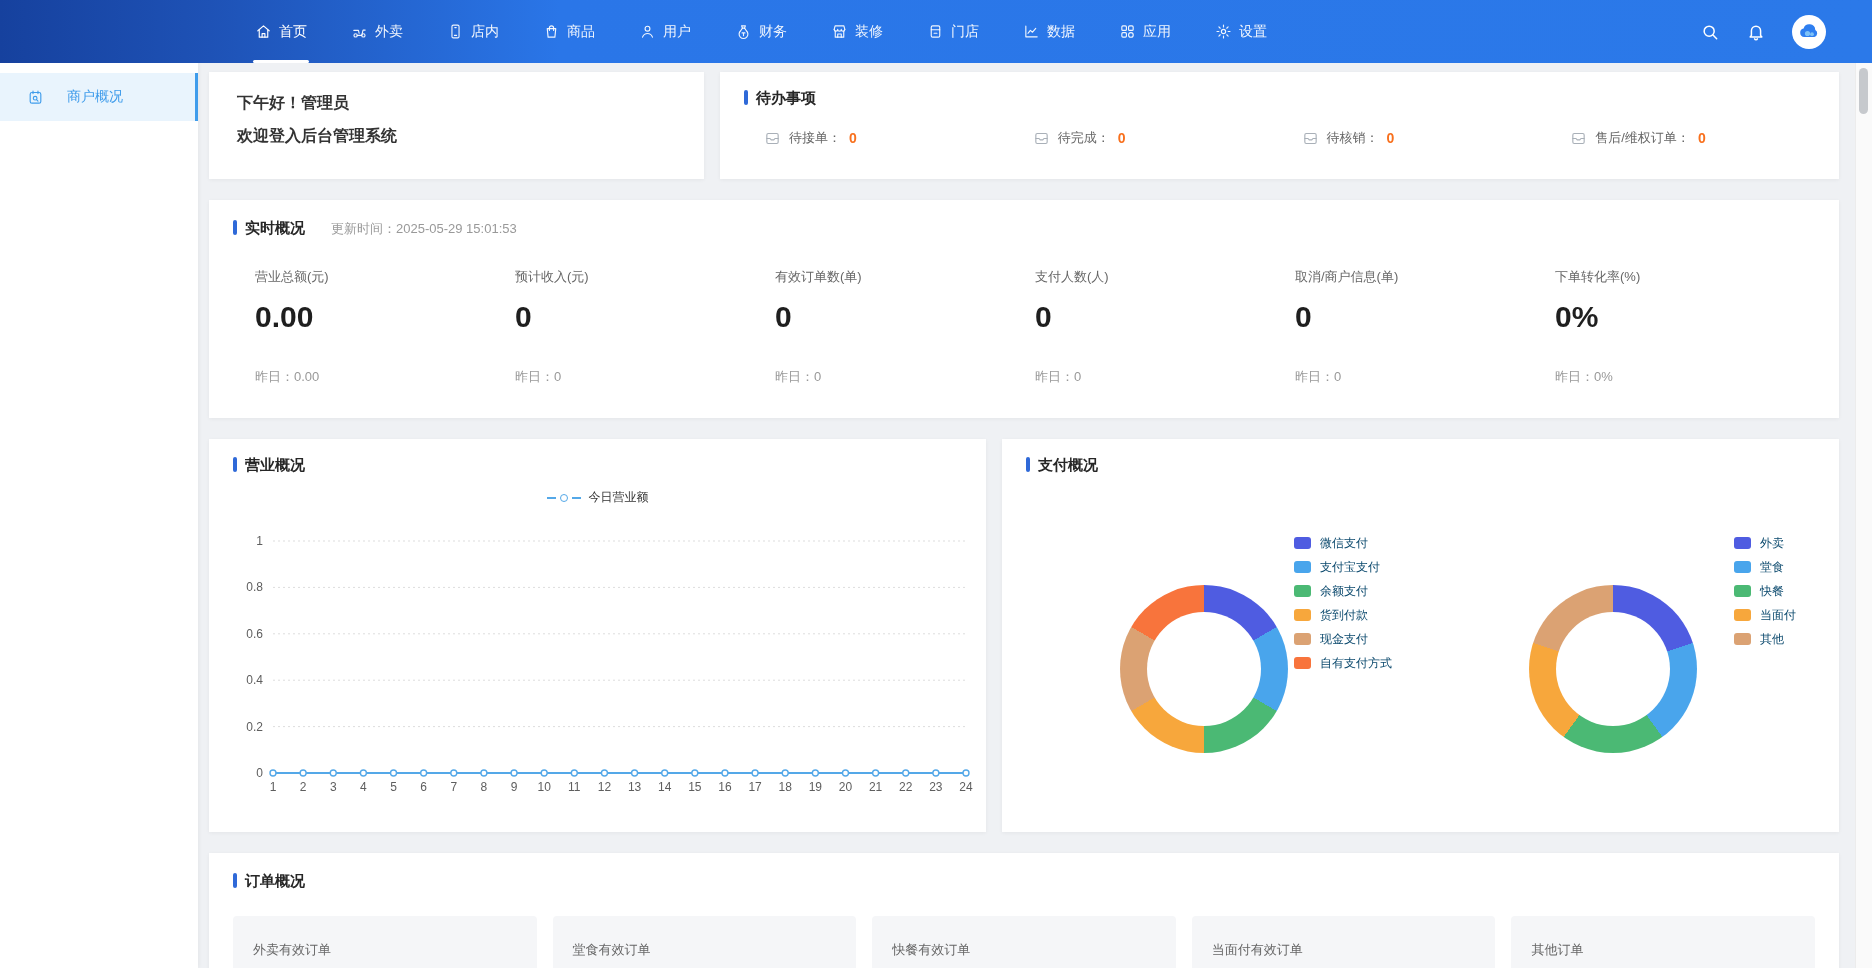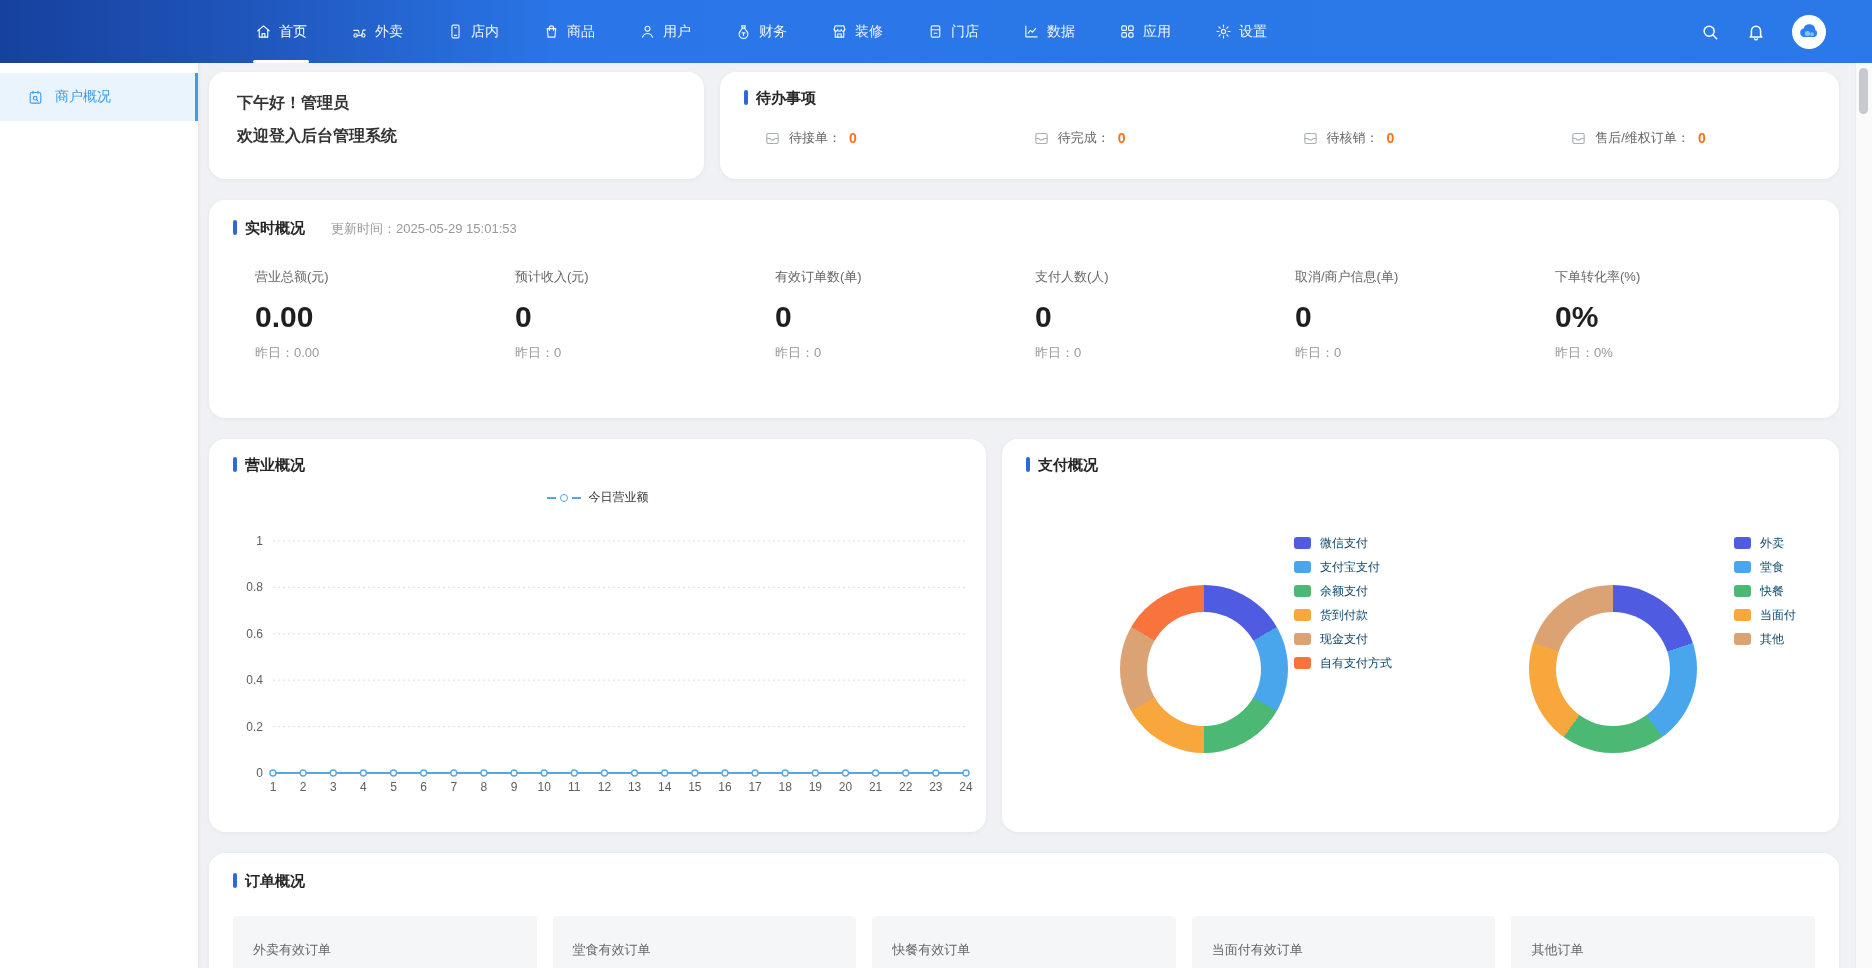--- a/index.html
+++ b/index.html
@@ -19,50 +19,50 @@
   .nav-item svg{width:17px;height:17px;flex:none}
   .nav-item.active{color:#fff}
   .nav-item.active::after{content:"";position:absolute;left:-2px;right:-2px;bottom:0;height:3px;background:#fff;border-radius:2px}
   .nav-actions{margin-left:auto;margin-right:46px;display:flex;align-items:center;gap:26px}
   .nav-actions .act-icon{color:#fff;cursor:pointer;display:flex}
   .nav-actions svg{width:20px;height:20px}
   .avatar{width:34px;height:34px;border-radius:50%;background:#fff;display:flex;align-items:center;justify-content:center;cursor:pointer;overflow:hidden}
   .avatar svg{width:24px;height:24px}
   
   .sidebar{position:absolute;top:63px;left:0;width:198px;bottom:0;background:#fff;box-shadow:1px 0 4px rgba(0,0,0,.05);z-index:4}
-  .side-item{height:48px;display:flex;align-items:center;gap:11px;padding-left:27px;
+  .side-item{height:48px;display:flex;align-items:center;gap:23px;padding-left:27px;
     font-size:14px;color:#303133;cursor:pointer;box-sizing:border-box}
   .side-item:first-child{margin-top:10px}
   .side-item svg{width:17px;height:17px;color:#90959d;flex:none}
   .side-item.active{background:#e9f4fd;color:#3f9ceb;border-right:3px solid #3f9ceb}
   .side-item.active svg{color:#3f9ceb}
   
   .main{position:absolute;left:198px;top:63px;right:16px;bottom:0;padding:9px 17px 0 11px;overflow:hidden}
   .row{display:flex;gap:16px;margin-bottom:21px}
-  .card{background:#fff;border-radius:16px;box-shadow:0 1px 4px rgba(0,0,0,.05);box-sizing:border-box}
+  .card{background:#fff;border-radius:0;box-shadow:0 1px 4px rgba(0,0,0,.05);box-sizing:border-box}
   .sec-title{font-size:15px;font-weight:bold;color:#262626;display:flex;align-items:center;line-height:1}
   .sec-title .bar{width:4px;height:15px;background:#2f69d8;border-radius:2px;margin-right:8px;flex:none}
   
   .greet-card{width:495px;height:107px;padding:23px 28px}
   .greet1,.greet2{font-size:16px;font-weight:bold;color:#333;line-height:1}
   .greet2{margin-top:17px}
   
   .todo-card{flex:1;height:107px;padding:18px 0 16px 24px}
   .todo-items{display:flex;margin-top:24px;padding-left:20px}
   .todo-item{flex:1;display:flex;align-items:center;gap:8px;font-size:13px;color:#666}
   .todo-item svg{width:17px;height:17px;color:#a9b0b8;flex:none}
   .todo-val{color:#f8701d;font-weight:bold;font-size:14px}
   
   .realtime-card{width:100%;height:218px;padding:20px 24px}
   .rt-head{display:flex;align-items:flex-start;gap:26px}
   .rt-update{font-size:13px;color:#999}
   .stats{display:grid;grid-template-columns:repeat(6,1fr);margin-top:30px;padding-left:22px}
   .stat-label{font-size:13px;color:#666}
   .stat-value{font-size:30px;font-weight:bold;color:#1f1f1f;margin-top:16px;line-height:1}
-  .stat-yest{font-size:13px;color:#999;margin-top:12px}
+  .stat-yest{font-size:13px;color:#999;margin-top:36px}
   
   .biz-card{width:777px;height:393px;position:relative;padding:18px 0 0 24px;flex:none}
   .biz-legend{position:absolute;top:50px;left:0;right:0;display:flex;justify-content:center;align-items:center;gap:3px;font-size:12px;color:#333;cursor:pointer}
   .lg-seg{width:9px;height:2px;background:#54a8e8}
   .lg-dot{width:6px;height:6px;border:1.5px solid #54a8e8;border-radius:50%;background:#fff;margin:0 1px}
   .biz-legend .lg-label{margin-left:5px}
   .biz-svg{position:absolute;left:12px;top:86px}
   
   .pay-card{flex:1;height:393px;position:relative;padding:18px 0 0 24px}
   .donut{position:absolute;width:168px;height:168px;border-radius:50%}

